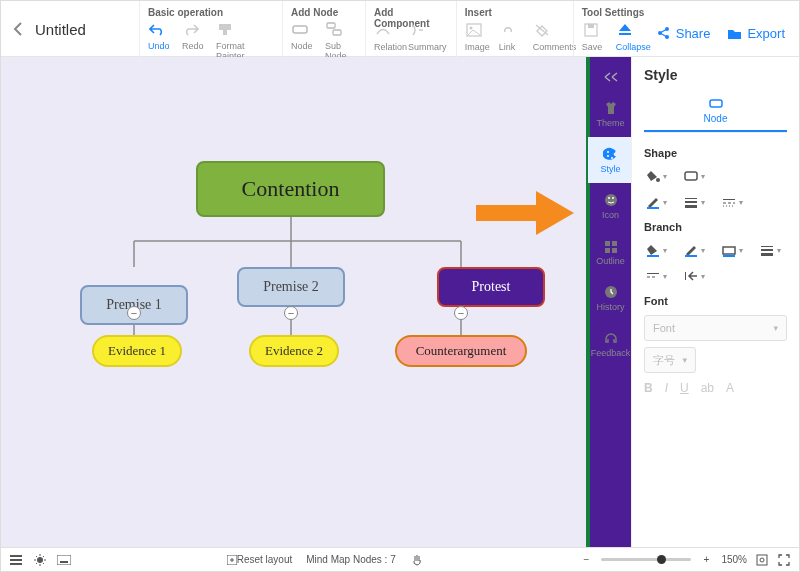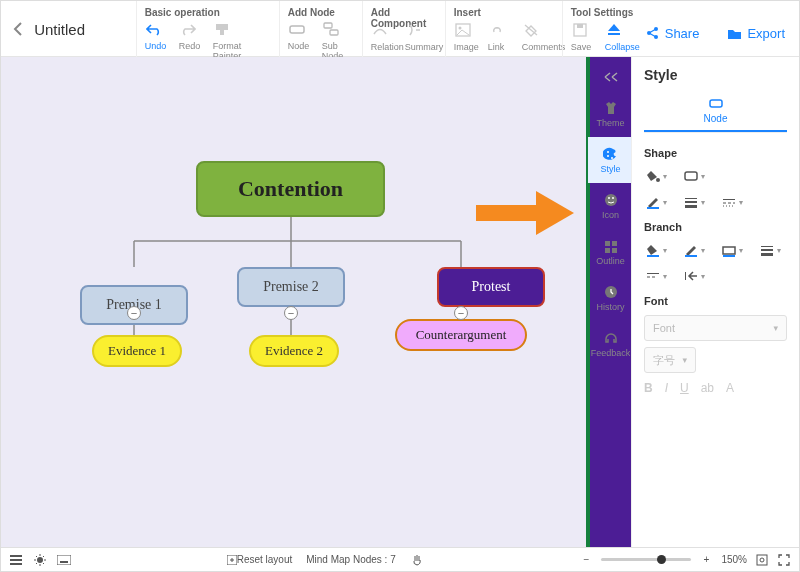--- a/index.html
+++ b/index.html
@@ -8,34 +8,34 @@
 .back{width:34px;display:flex;align-items:center;justify-content:center;height:56px;color:#555;cursor:pointer}
 .title{width:104px;font-size:15px;color:#333;display:flex;align-items:center;height:56px}
 .ribbon{display:flex;flex:1;height:56px}
 .group{border-left:1px solid #eee;padding:4px 8px;display:flex;flex-direction:column}
 .group-label{font-size:10px;color:#666;font-weight:bold;height:14px;padding-top:2px}
 .group-items{display:flex;gap:2px;flex:1;align-items:flex-start;padding-top:2px}
 .btn{display:flex;flex-direction:column;align-items:flex-start;justify-content:flex-start;font-size:9px;color:#888;width:32px;cursor:pointer}
 .btn.wide{width:58px}
 .btn .ic{width:18px;height:18px;display:flex;align-items:center;justify-content:center;margin-bottom:3px}
 .btn.accent .lbl{color:#1a84ff}
-.right-actions{display:flex;align-items:center;gap:28px;padding-right:14px;height:64px}
+.right-actions{display:flex;align-items:center;gap:17px;padding-right:14px;height:64px}
 .ract{display:flex;align-items:center;gap:5px;color:#1a84ff;font-size:13px;cursor:pointer}
 .main{display:flex;height:492px}
 .canvas{flex:1;background:#eceaf6;position:relative;overflow:hidden}
 .node{position:absolute;border-radius:8px;display:flex;align-items:center;justify-content:center;font-family:'Comic Sans MS',cursive}
-.root{left:195px;top:104px;width:189px;height:56px;background:#7fb23f;border:2px solid #6a9835;font-size:22px;font-weight:bold;color:#222}
+.root{left:195px;top:104px;width:189px;height:56px;background:#7fb23f;border:2px solid #6a9835;font-size:22px;font-weight:normal;color:#222}
 .child{width:108px;height:40px;background:#c6d5e7;border:2px solid #7d99bf;font-size:14px;color:#444}
 .c1{left:79px;top:228px}
 .c2{left:236px;top:210px}
 .c3{left:436px;top:210px;background:#4c1d95;border-color:#c43a2d;color:#fff}
 .leaf{height:32px;background:#faef2f;border:2px solid #dfcf1e;border-radius:16px;font-size:13px;color:#333}
 .l1{left:91px;top:278px;width:90px}
 .l2{left:248px;top:278px;width:90px}
-.l3{left:394px;top:262px;width:132px;background:#f0abfc;border-color:#d77e12;color:#222}
+.l3{left:394px;top:278px;width:132px;background:#fca5a5;border-color:#d77e12;color:#222}
 svg.lines{position:absolute;left:0;top:0;width:100%;height:100%;pointer-events:none}
 .collapse-dot{position:absolute;width:14px;height:14px;border:1px solid #888;border-radius:50%;background:#fff;display:flex;align-items:center;justify-content:center;font-size:11px;color:#666}
 .arrow{position:absolute;left:475px;top:134px}
 .sidepanel{width:45px;background:#4c1d95;border-left:4px solid #15803d;display:flex;flex-direction:column;align-items:center;padding-top:6px}
 .sidepanel .tab{width:45px;height:46px;display:flex;flex-direction:column;align-items:center;justify-content:center;font-size:9px;color:#888;cursor:pointer;gap:3px}
 .sidepanel .tab.active{background:#e6f0ff;color:#1a84ff}
 .collapse-side{width:45px;height:28px;display:flex;align-items:center;justify-content:center;color:#999}
 .stylepanel{width:168px;background:#fff;border-left:1px solid #eee;padding:10px 12px;font-size:12px;color:#333;overflow:hidden}
 .stylepanel h3{font-size:14px;font-weight:bold;margin-bottom:14px}
 .subtabs{display:flex;border-bottom:1px solid #eee;margin-bottom:14px}

